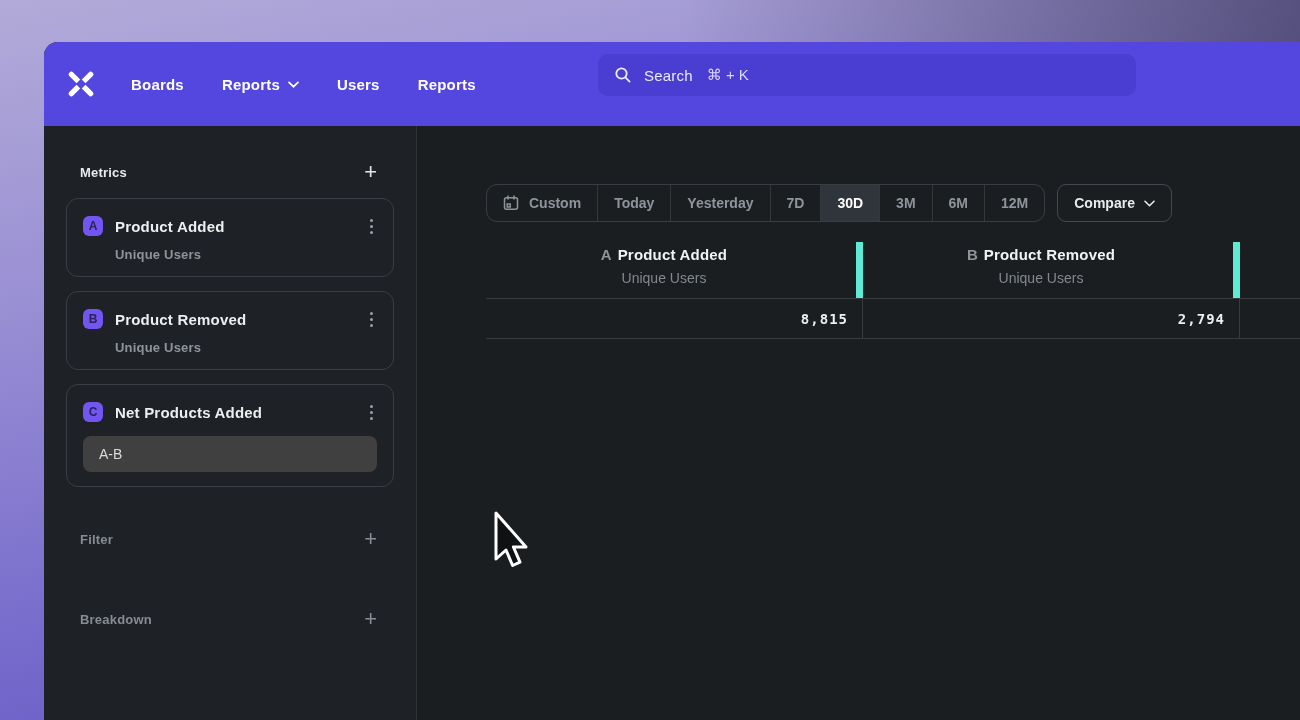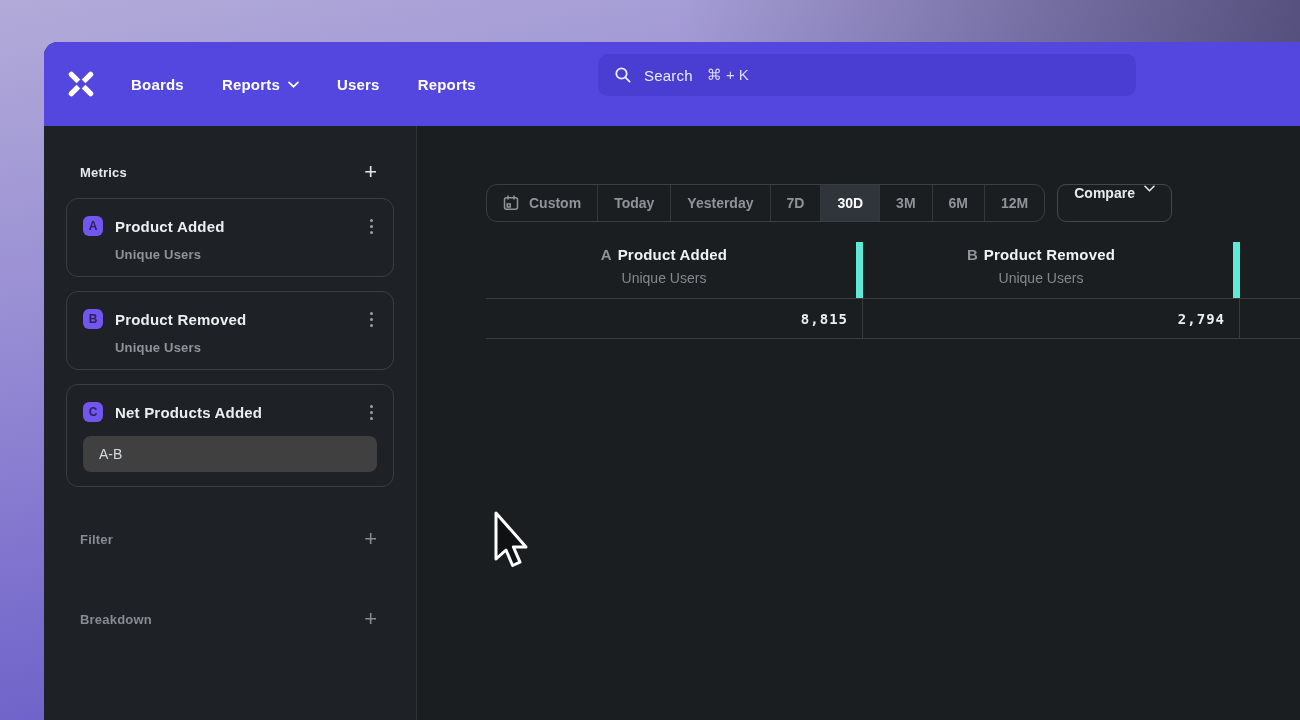--- a/index.html
+++ b/index.html
@@ -59,21 +59,21 @@
   .kebab i { width:3px; height:3px; border-radius:50%; background:#9aa0a6; }
   .m-measure { margin-left:32px; margin-top:9px; font-size:13px; font-weight:600; color:#8f949b; letter-spacing:.2px; }
   .formula { margin-top:12px; height:36px; background:#404040; border-radius:8px; display:flex; align-items:center; padding:0 16px; font-size:14px; color:#d8dbde; cursor:text; }
 
   
   .toolbar { display:flex; gap:12px; align-items:center; }
   .seg { display:flex; border:1px solid #3a3d43; border-radius:11px; height:38px; overflow:hidden; }
   .seg-item { display:flex; align-items:center; gap:10px; padding:0 16px; font-size:14px; font-weight:600; color:#8f949b; border-left:1px solid #34373c; cursor:pointer; white-space:nowrap; }
   .seg-item:first-child { border-left:none; }
   .seg-item.selected { background:#30343b; color:#ffffff; font-weight:700;justify-content:center; }
-  .compare-btn { border:1px solid #44474d; border-radius:9px; height:38px; display:flex; align-items:flex-start; gap:9px; padding:0 16px; color:#e8eaed; font-size:14px; font-weight:600; cursor:pointer; }
+  .compare-btn { border:1px solid #44474d; border-radius:9px; height:38px; display:flex; align-items:center; gap:9px; padding:0 16px; color:#e8eaed; font-size:14px; font-weight:600; cursor:pointer; }
 
   
   .rtable { margin-top:20px; }
   .thead { display:flex; border-bottom:1px solid #383b40; }
   .tcell { width:377px; flex:0 0 auto; border-right:7px solid #5eead4; text-align:center; padding:4px 14px 12px 0; }
   .tcell .line1 { font-size:15px; }
   .tletter { color:#8f949b; font-weight:600; margin-right:6px; }
   .tname { color:#f0f2f4; font-weight:700; letter-spacing:.2px; }
   .line2 { margin-top:7px; color:#83888f; font-size:14px; }
   .tfill { flex:1; }

